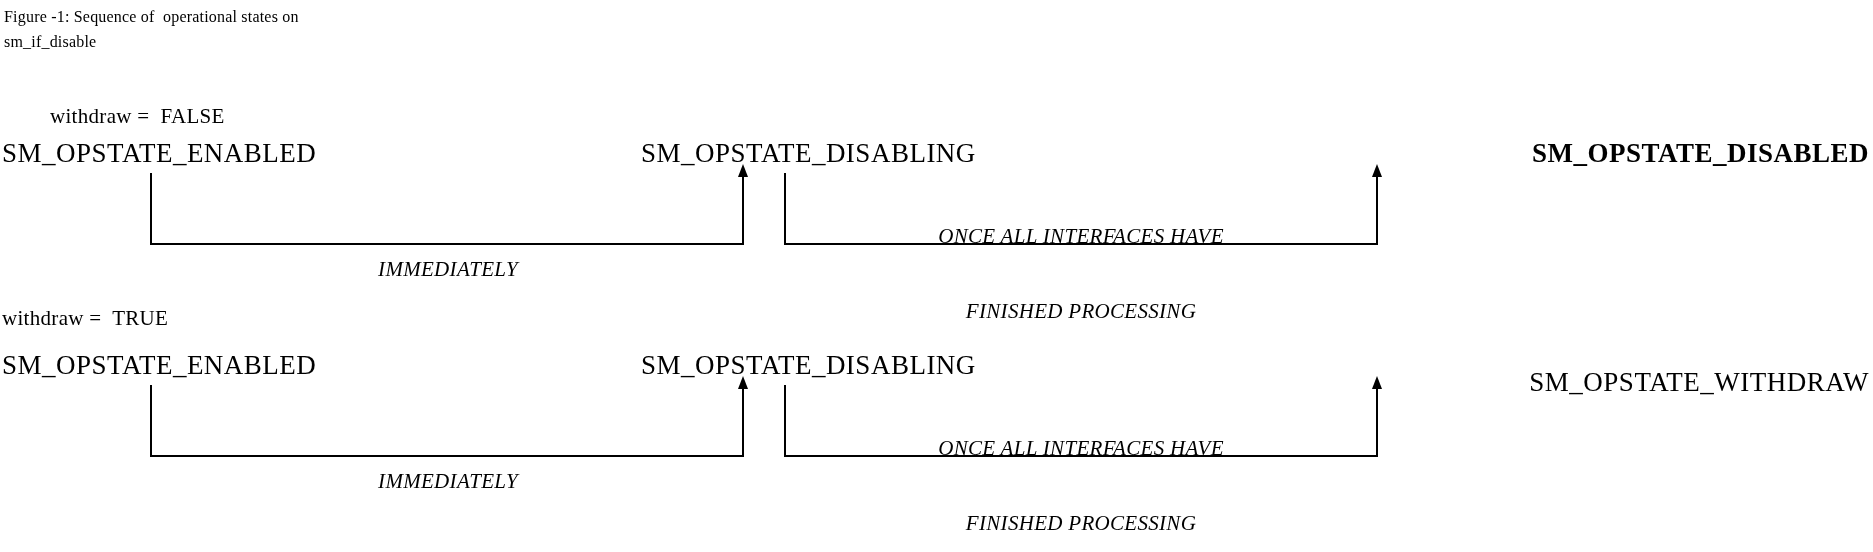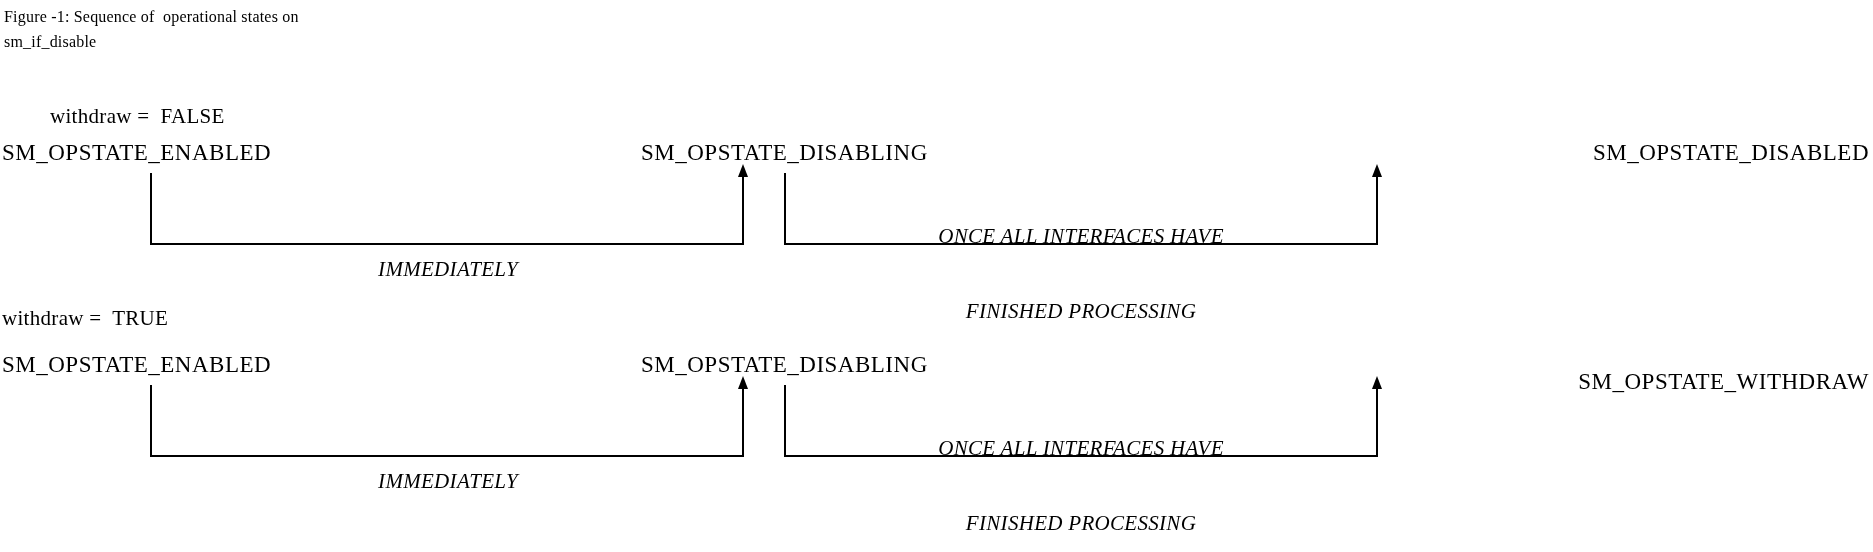--- a/index.html
+++ b/index.html
@@ -43,21 +43,21 @@
     left: 2px;
     font-size: 21px;
     line-height: 24px;
     white-space: pre;
     letter-spacing: 0.3px;
   }
 
   
   .state-label {
     position: absolute;
-    font-size: 23px;
+    font-size: 27px;
     line-height: 26px;
     white-space: pre;
     letter-spacing: 0.5px;
   }
   .state-left  { left: 2px; }
   .state-mid   { left: 604px; margin-left: 37px; }
   .state-right { right: 4px; text-align: right; }
 
   
   .bracket {
@@ -115,21 +115,21 @@
     <span class="caption-line">Figure -1: Sequence of  operational states on</span>
     <span class="caption-line">sm_if_disable</span>
   </div>
 
   <div class="cond-label" style="top:104px;margin-left:48px;">withdraw =  FALSE</div>
 
   <div class="state-label state-left" style="top:140px;">SM_OPSTATE_ENABLED</div>
 
   <div class="state-label state-mid" style="top:140px;">SM_OPSTATE_DISABLING</div>
 
-  <div class="state-label state-right" style="top:140px;">SM_OPSTATE_DISABLED</div>
+  <div class="state-label state-right" style="top:140px;font-weight:bold;">SM_OPSTATE_DISABLED</div>
 
   <div class="bracket" style="left:150px; width:594px; top:173px;">
     <div class="b-left"></div>
     <div class="b-bottom"></div>
     <div class="b-right"></div>
     <div class="b-arrow"></div>
   </div>
 
   <div class="annot" style="left:238px; width:420px; top:207px;">
     <span>IMMEDIATELY</span>

